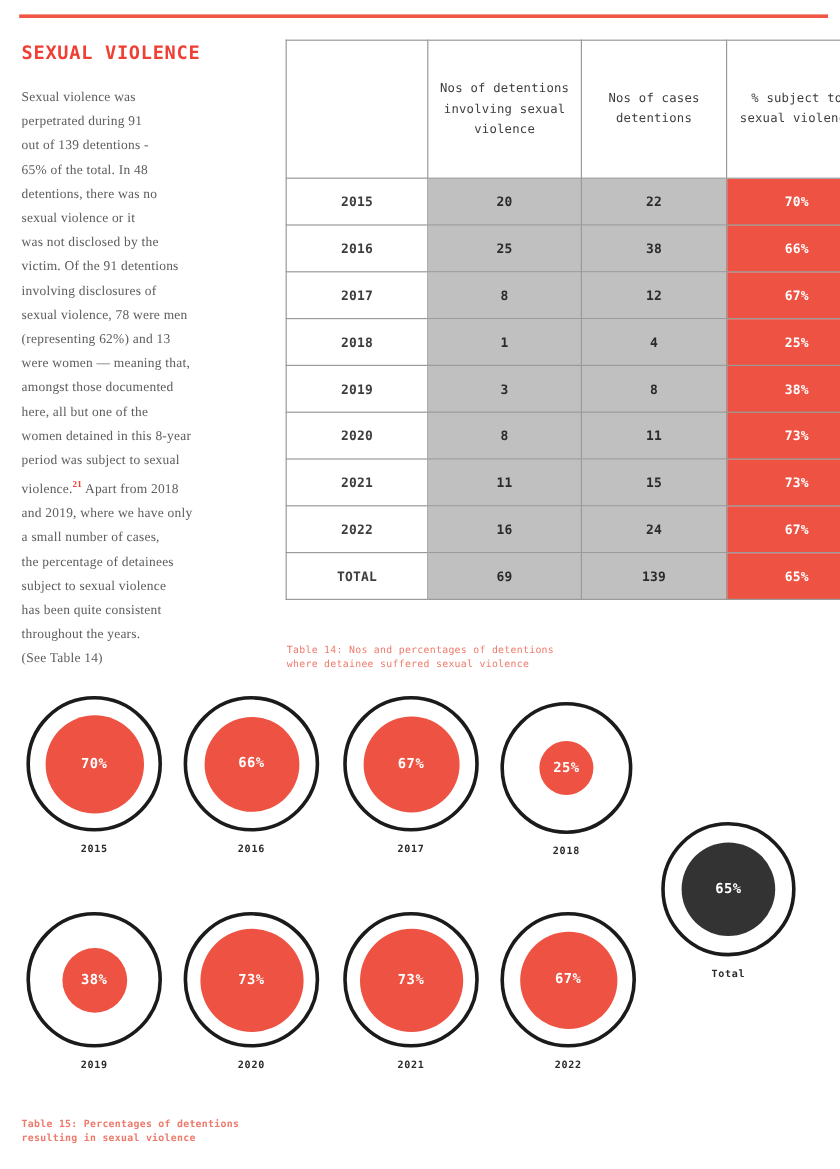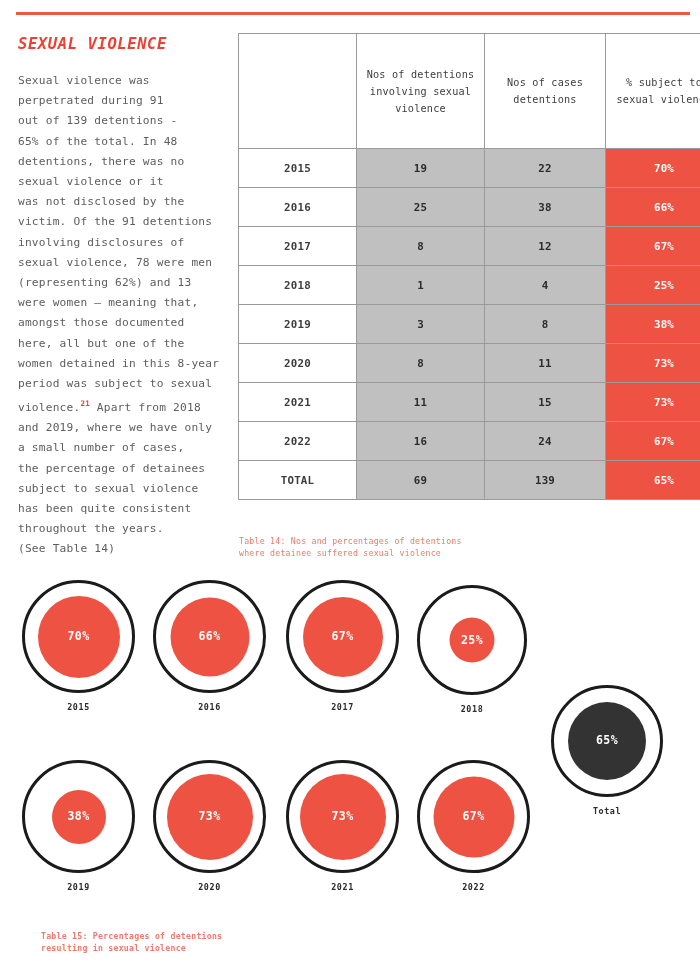--- a/index.html
+++ b/index.html
@@ -34,29 +34,29 @@
     width: 206px;
   }
   .section-title {
     font-family: "DejaVu Sans Mono", "Liberation Mono", monospace;
     font-size: 15.5px;
     font-weight: bold;
     letter-spacing: 0.6px;
     color: #ef3e32;
     margin: 0 0 18px 0;
     line-height: 1.1;
-    font-style: italic;
   }
   .body-text {
     font-size: 11.2px;
     line-height: 20.2px;
     color: #5d5d5d;
     letter-spacing: 0.2px;
     white-space: pre-wrap;
     margin: 0;
+    font-family: Liberation Serif, serif;
   }
   .footnote-ref {
     color: #ef3e32;
     font-size: 7.5px;
     vertical-align: super;
     font-weight: bold;
   }
 
   
   .table-wrap {
@@ -179,21 +179,20 @@
     position: absolute;
     left: 18px;
     top: 930px;
     width: 300px;
     font-size: 8.2px;
     line-height: 12px;
     color: #ee7a6b;
     font-weight: bold;
     letter-spacing: 0.25px;
     white-space: pre-line;
-    margin-left: 23px;
   }
 </style>
 </head>
 <body>
 
 <div class="top-rule"></div>
 
 <div class="left-col">
   <h1 class="section-title">SEXUAL VIOLENCE</h1>
   <p class="body-text"><span>Sexual violence was
@@ -228,21 +227,21 @@
       <tr>
         <th class="col-year"></th>
         <th class="col-inv">Nos of detentions involving sexual violence</th>
         <th class="col-tot">Nos of cases detentions</th>
         <th class="col-pct">% subject to sexual violence</th>
       </tr>
     </thead>
     <tbody id="table-body">
         <tr>
           <td class="year-cell">2015</td>
-          <td class="grey-cell">19</td>
+          <td class="grey-cell">20</td>
           <td class="grey-cell">22</td>
           <td class="red-cell">70%</td>
         </tr>
         <tr>
           <td class="year-cell">2016</td>
           <td class="grey-cell">25</td>
           <td class="grey-cell">38</td>
           <td class="red-cell">66%</td>
         </tr>
         <tr>

